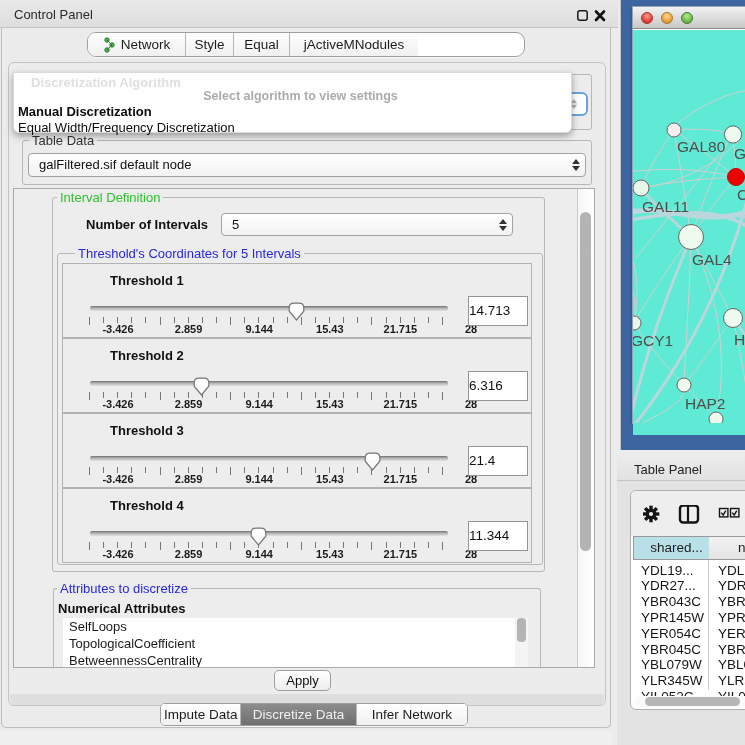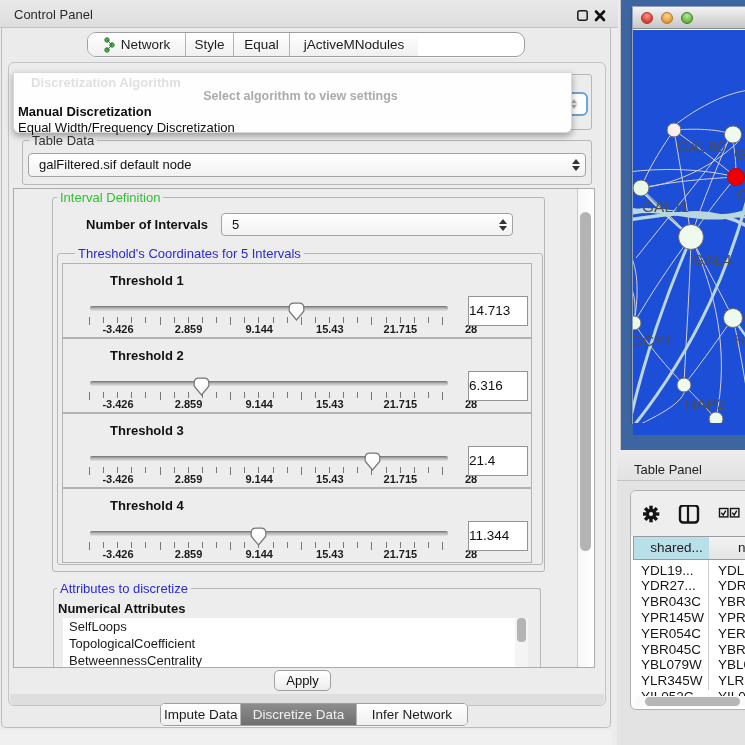--- a/index.html
+++ b/index.html
@@ -37,21 +37,21 @@
 <div class="abs" style="left:620px; top:0; width:1px; height:745px; background:#c6c6c6;"></div>
 <div class="abs" style="left:621px; top:0; width:124px; height:450px; background:#3d66a0;"></div>
 
 <div class="abs" style="left:633px; top:7px; width:112px; height:416px; background:#fff; box-shadow:-1px 1px 3px rgba(0,0,0,.35); border-bottom:1px solid #5c6f8e; outline:1px solid #93a3bd;">
   <div class="abs" style="left:0; top:0; width:112px; height:22px; background:linear-gradient(#f2f2f2,#c7c7c7); border-bottom:1px solid #8a8a8a; border-radius:4px 0 0 0;">
     <div class="abs" style="left:8px; top:5px; width:12px; height:12px; border-radius:50%; background:radial-gradient(circle at 50% 30%, #f99a90, #e1443a 60%, #b8322a); border:0.5px solid #a33;"></div>
     <div class="abs" style="left:28px; top:5px; width:12px; height:12px; border-radius:50%; background:radial-gradient(circle at 50% 30%, #ffd98d, #e9a33e 60%, #c07f23); border:0.5px solid #a73;"></div>
     <div class="abs" style="left:48px; top:5px; width:12px; height:12px; border-radius:50%; background:radial-gradient(circle at 50% 30%, #b7e89a, #6fbe47 60%, #4e9427); border:0.5px solid #473;"></div>
   </div>
 
-  <div class="abs" style="left:0; top:23px; width:112px; height:405px; overflow:hidden; background:#1d4ed8;">
+  <div class="abs" style="left:0; top:23px; width:112px; height:405px; overflow:hidden; background:#5eead4;">
     <svg width="112" height="393" viewBox="633 30 112 393" style="position:absolute; left:0; top:0;">
       <g fill="none" stroke="#d0d0d0" stroke-width="1">
         <path d="M 674,126 C 700,105 730,92 750,90"></path>
         <path d="M 674,130 C 700,128 720,130 731,134"></path>
         <path d="M 674,130 C 660,150 648,170 641,188"></path>
         <path d="M 674,130 C 680,165 686,200 691,237"></path>
         <path d="M 731,134 C 735,148 736,162 736,177"></path>
         <path d="M 731,134 C 718,165 703,200 691,237"></path>
         <path d="M 736,177 C 720,196 705,216 691,237"></path>
         <path d="M 641,188 C 658,204 674,220 691,237"></path>

